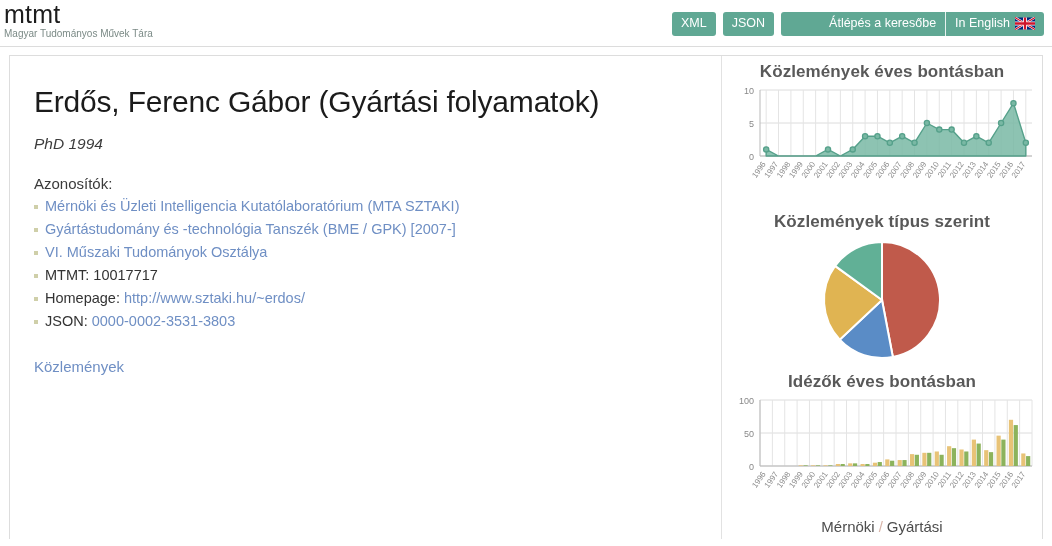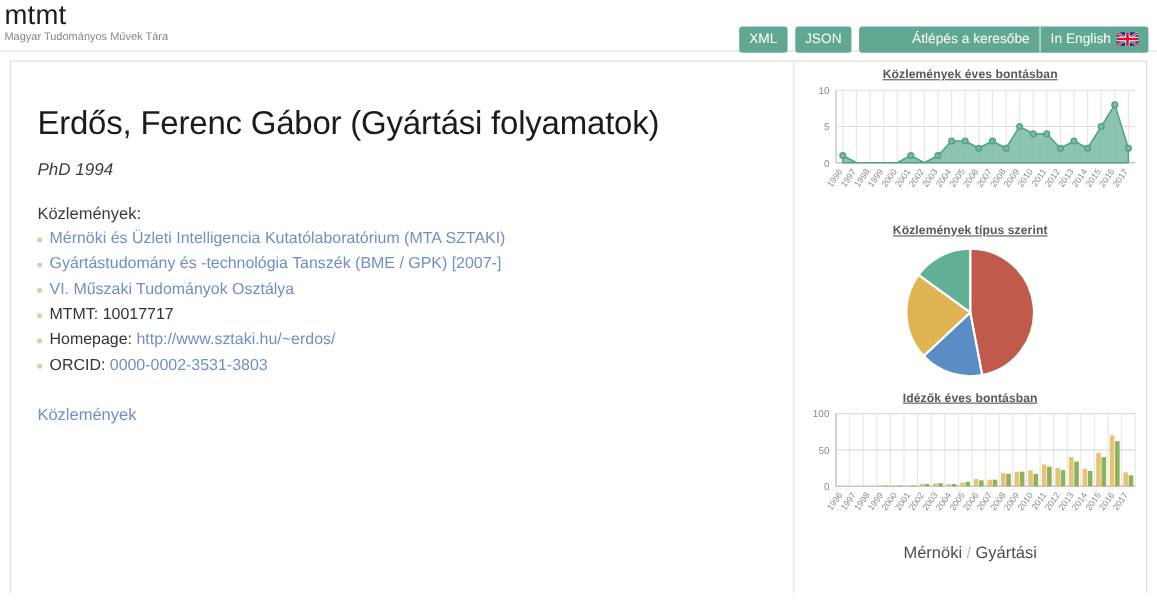--- a/index.html
+++ b/index.html
@@ -15,21 +15,21 @@
     border-bottom:1px solid #dcdcdc;
   }
   .brand{position:absolute;left:4px;top:1px;}
   .brand-title{
     font-size:25px;line-height:26px;color:#1d1d1d;font-weight:400;
     letter-spacing:.2px;
   }
   .brand-sub{
     font-size:10px;line-height:12px;color:#7b8a86;margin-top:1px;
   }
-  .topnav{position:absolute;right:8px;top:24px;display:flex;gap:7px;align-items:stretch;}
+  .topnav{position:absolute;right:8px;top:12px;display:flex;gap:7px;align-items:stretch;}
   .btn{
     background:#60a894;color:#ffffff;font-size:12.5px;line-height:21px;
     padding:1px 9px 2px 9px;border-radius:3px;text-decoration:none;
     display:inline-block;white-space:nowrap;
   }
   .btn.group{padding:0;display:flex;border-radius:3px;overflow:hidden;}
   .btn.group .seg{padding:1px 9px 2px 9px;line-height:21px;}
   .btn.group .sep{width:1px;background:#ffffff;opacity:.85;}
   .flag{
     display:inline-block;width:20px;height:13px;margin-left:5px;
@@ -43,21 +43,21 @@
   }
   .left{
     width:712px;box-sizing:border-box;padding:26px 0 0 24px;position:relative;
   }
   .divider{width:1px;background:#e2e2e2;}
   .right{
     flex:1;box-sizing:border-box;position:relative;padding-top:6px;
   }
   
   h1.person{
-    font-size:30px;font-weight:400;color:#1b1b1b;margin:11px 0 0 0;
+    font-size:30px;font-weight:400;color:#1b1b1b;margin:0 0 0 0;
     line-height:40px;letter-spacing:-.2px;
   }
   .degree{
     font-style:italic;font-size:15.5px;color:#3c3c3c;margin:13px 0 0 0;
   }
   .sec-label{
     font-size:15px;color:#3a3a3a;margin:22px 0 3px 0;
   }
   ul.plain{list-style:none;margin:0;padding:0;}
   ul.plain li{
@@ -65,22 +65,22 @@
   }
   ul.plain li:before{
     content:"";position:absolute;left:0;top:10px;width:4px;height:4px;
     background:#cfcfa9;
   }
   a.lnk{color:#6f8fc4;text-decoration:none;}
   .pubs{margin-top:25px;font-size:15px;}
   
   .chart-block{width:100%;}
   .chart-title{
-    text-align:center;font-size:11px;font-weight:bold;color:#595959;
-    margin:0 0 2px 0;letter-spacing:.1px;text-decoration:underline;
+    text-align:center;font-size:17px;font-weight:bold;color:#595959;
+    margin:0 0 2px 0;letter-spacing:.1px;
   }
   svg{display:block;}
   .footer-links{
     text-align:center;font-size:15px;color:#555;margin-top:2px;
   }
   .footer-links a{color:#4d4d4d;text-decoration:none;}
   .footer-links .slash{color:#d8b4a8;margin:0 4px;}
   .axis-txt{font-size:9px;fill:#888;font-family:"Liberation Sans",sans-serif;}
   .tick-year{font-size:8px;fill:#8b8b8b;font-family:"Liberation Sans",sans-serif;}
 </style>
@@ -113,38 +113,38 @@
     </div>
   </div>
 </div>
 
 <div class="wrap">
 
   <div class="left">
     <h1 class="person">Erdős, Ferenc Gábor (Gyártási folyamatok)</h1>
     <div class="degree">PhD 1994</div>
 
-    <div class="sec-label">Közlemények:</div>
+    <div class="sec-label">Azonosítók:</div>
     <ul class="plain">
       <li><a class="lnk" href="#">Mérnöki és Üzleti Intelligencia Kutatólaboratórium (MTA SZTAKI)</a></li>
       <li><a class="lnk" href="#">Gyártástudomány és -technológia Tanszék (BME / GPK) [2007-]</a></li>
       <li><a class="lnk" href="#">VI. Műszaki Tudományok Osztálya</a></li>
     </ul>
 
     <ul class="plain">
       <li>
         <span>MTMT:</span>
         <span>10017717</span>
       </li>
       <li>
         <span>Homepage:</span>
         <a class="lnk" href="#">http://www.sztaki.hu/~erdos/</a>
       </li>
       <li>
-        <span>ORCID:</span>
+        <span>JSON:</span>
         <a class="lnk" href="#">0000-0002-3531-3803</a>
       </li>
     </ul>
 
     <div class="pubs">
       <a class="lnk" href="#">Közlemények</a>
     </div>
   </div>
 
   <div class="divider"></div>

